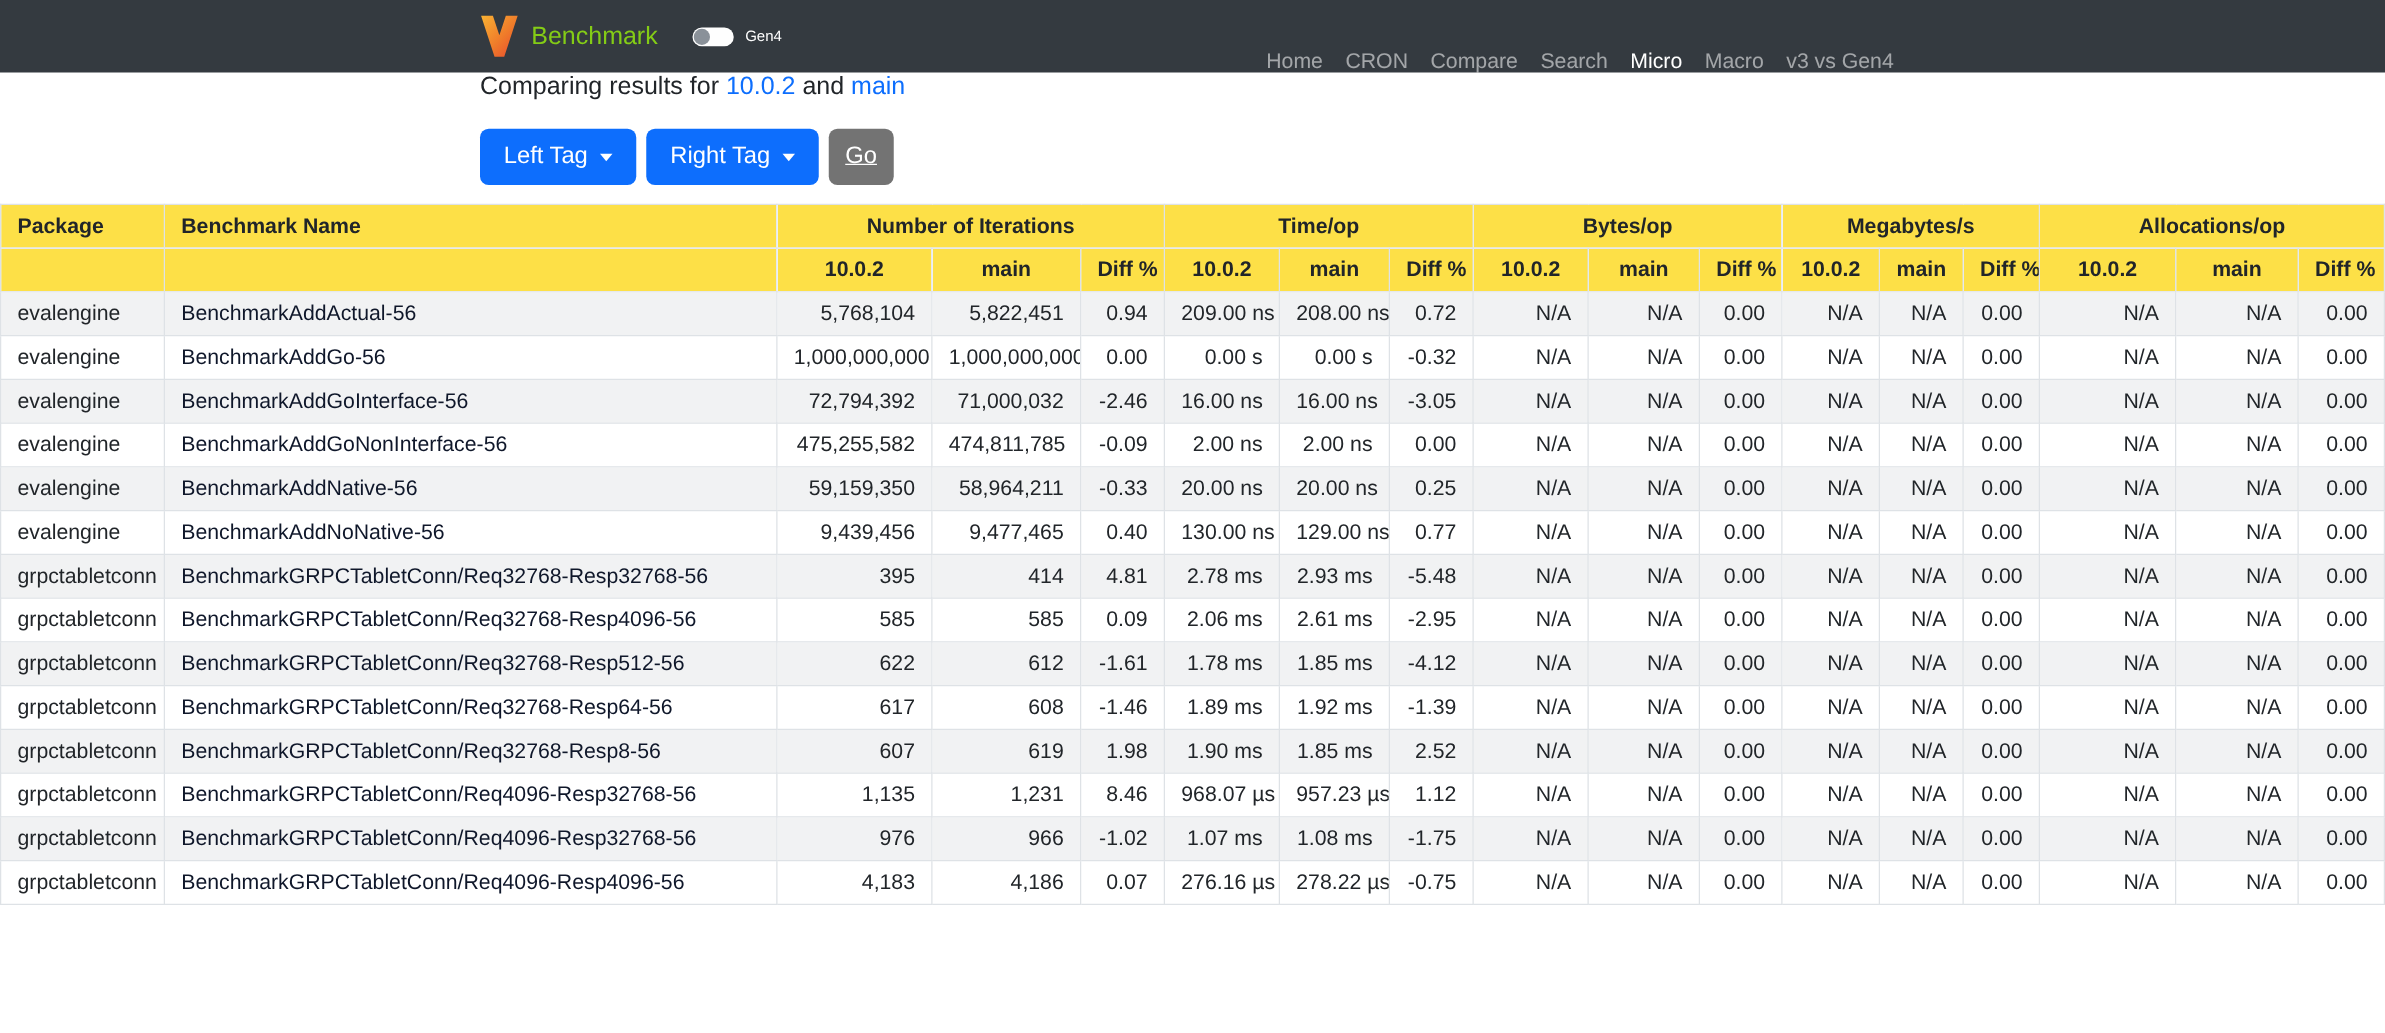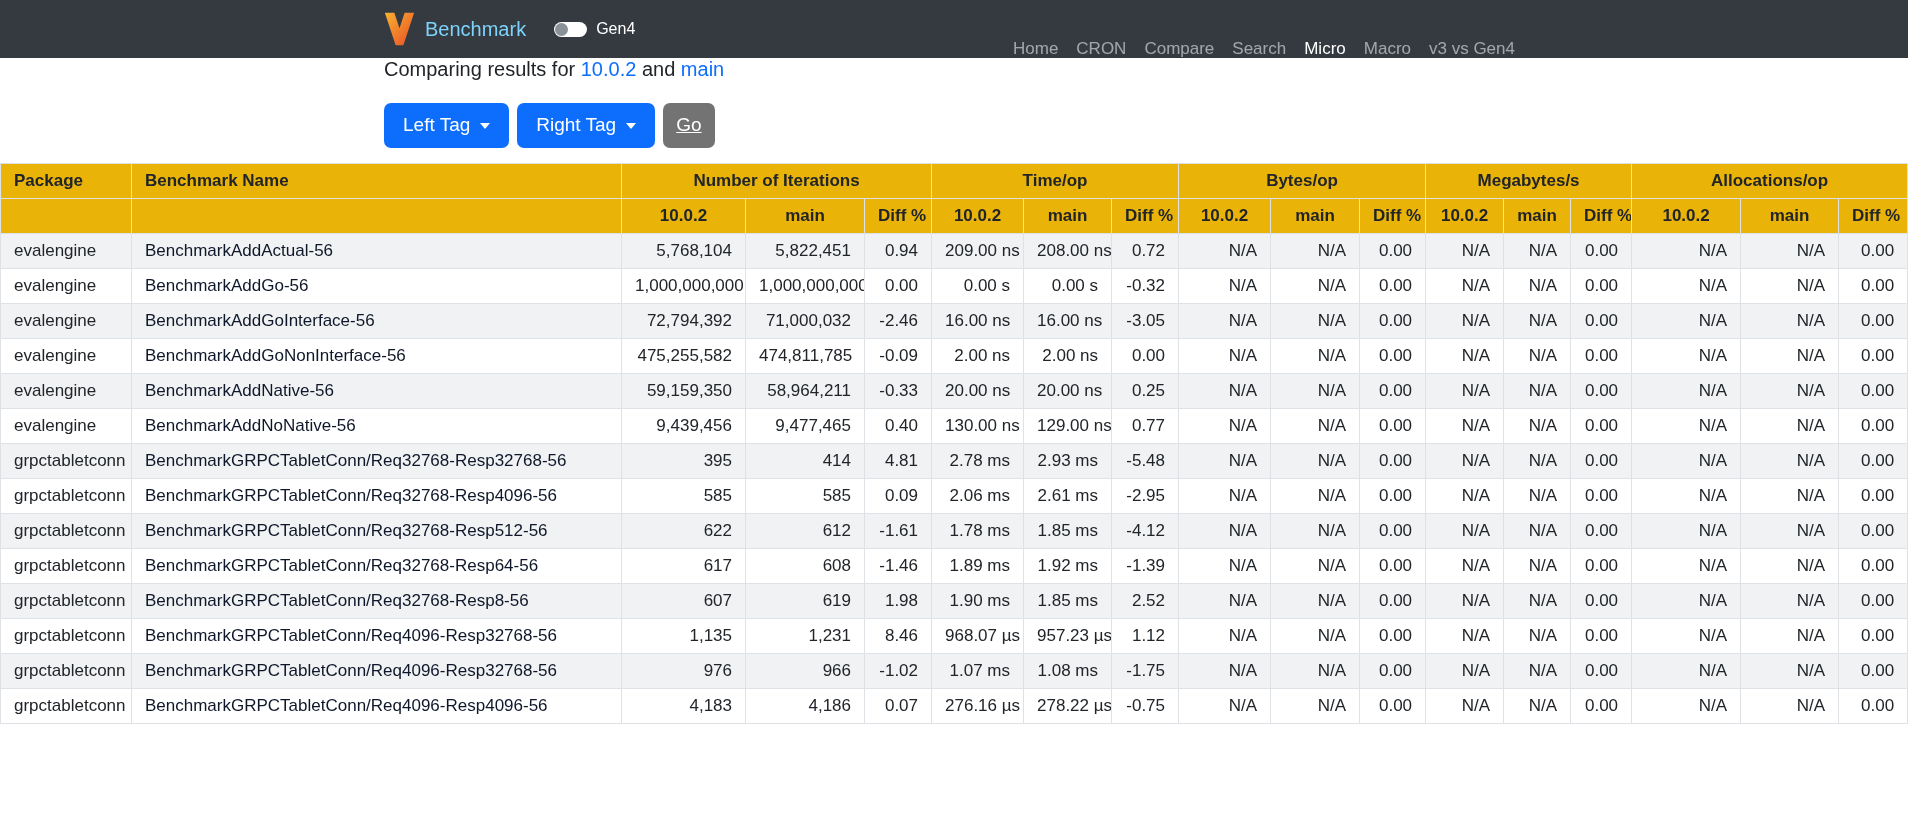--- a/index.html
+++ b/index.html
@@ -19,21 +19,21 @@
   }
   .nav-inner {
     width: 1140px;
     margin: 0 auto;
     padding: 0 15px;
     display: flex;
     align-items: center;
   }
   .logo svg { display: block; width: 31px; height: 36px; }
   .brand {
-    color: #7dd3fc;
+    color: #84cc16;
     font-size: 20px;
     margin-left: 10px;
     text-decoration: none;
     cursor: pointer;
   }
   .switch {
     width: 33px; height: 15px;
     border-radius: 8px;
     background: #fefefe;
     margin-left: 28px;
@@ -41,21 +41,21 @@
     cursor: pointer;
     flex: none;
   }
   .switch .knob {
     position: absolute;
     left: 1px; top: 1px;
     width: 13px; height: 13px;
     border-radius: 50%;
     background: #8a9199;
   }
-  .toggle-label { color: #fff; font-size: 16px; margin-left: 9px; }
+  .toggle-label { color: #fff; font-size: 12px; margin-left: 9px; }
   .nav-links { margin-left: auto; display: flex; align-items: center; margin-top: 40px; }
   .nav-link {
     color: rgba(255,255,255,0.55);
     font-size: 17px;
     padding: 0 9px;
     text-decoration: none;
     cursor: pointer;
     white-space: nowrap;
   }
   .nav-link.active { color: #ffffff; }
@@ -106,21 +106,21 @@
     border-collapse: collapse;
     table-layout: fixed;
     font-size: 17px;
   }
   .bench th, .bench td {
     border: 1px solid #dee2e6;
     padding: 7px 13px;
     overflow: hidden;
     white-space: nowrap;
   }
-  .bench thead th { font-weight: 700; text-align: center; background: #eab308; }
+  .bench thead th { font-weight: 700; text-align: center; background: #fde047; }
   .bench th.left, .bench td.left { text-align: left; }
   .bench tbody td { text-align: right; }
   .bench tbody tr:nth-child(odd) { background: #f1f2f3; }
   .bench a.bench-link { color: #0f172a; text-decoration: none; cursor: pointer; }
 </style>
 </head>
 <body>
 
 <nav class="navbar">
   <div class="nav-inner">

